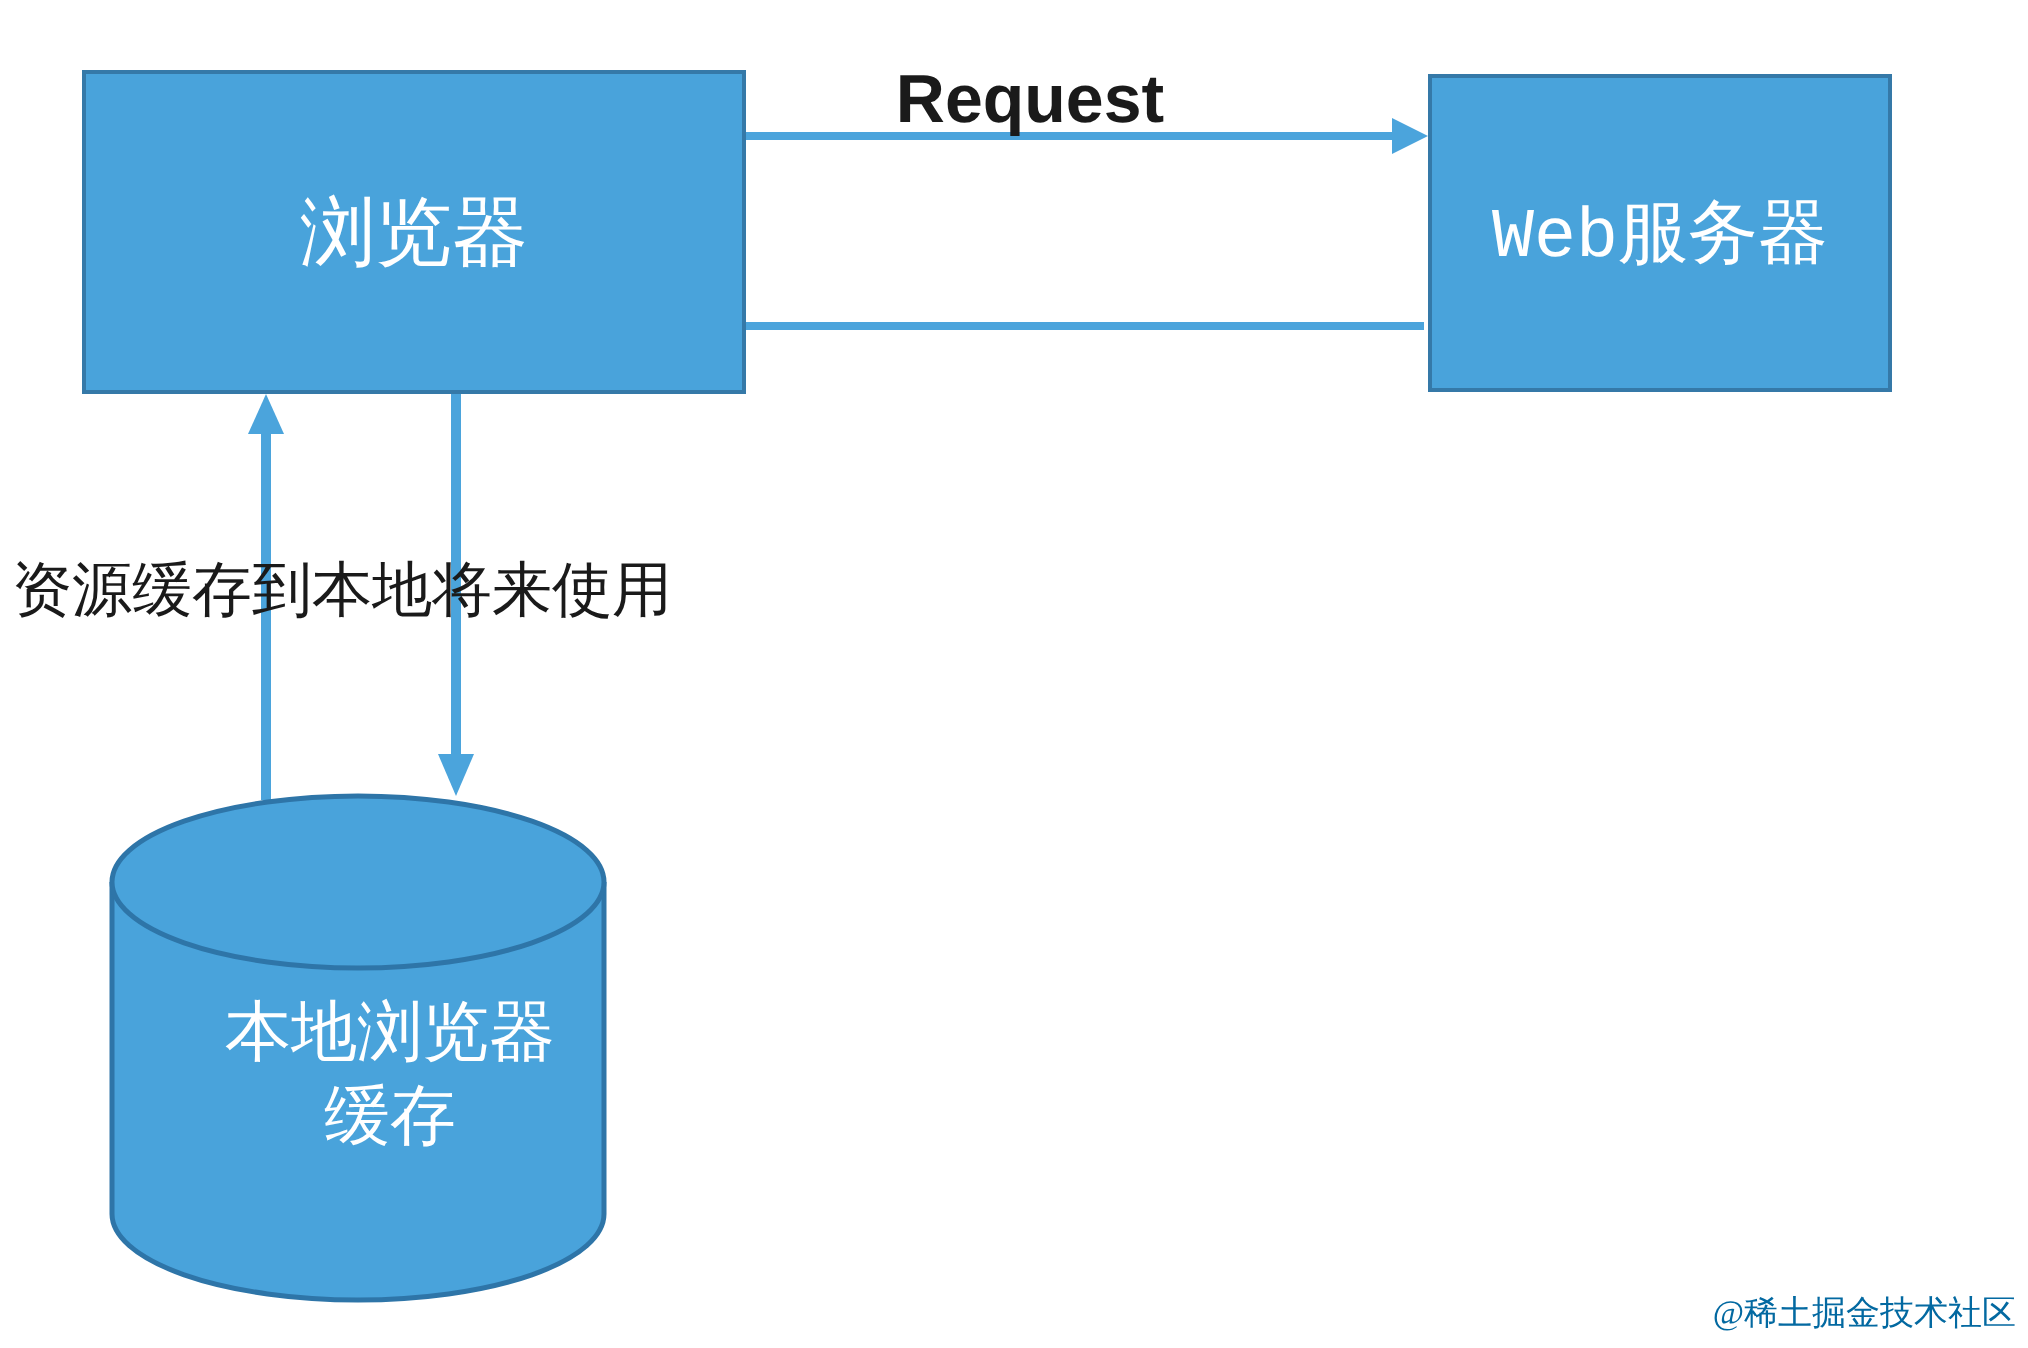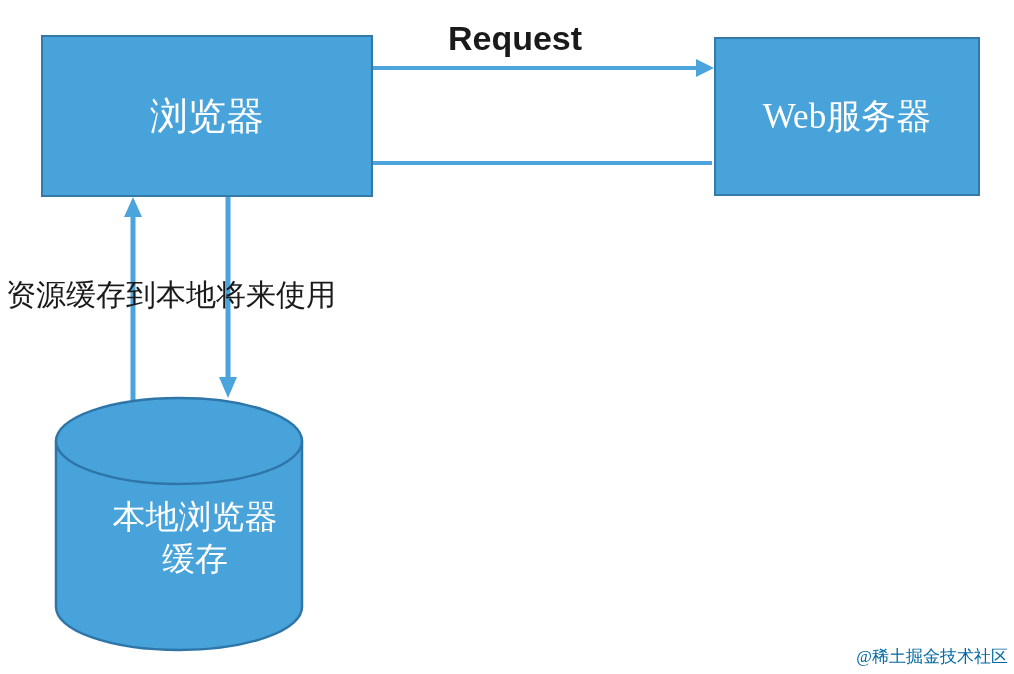--- a/index.html
+++ b/index.html
@@ -29,36 +29,38 @@
     color: #ffffff;
     z-index: 2;
   }
   .node-browser {
     left: 41px; top: 35px;
     width: 332px; height: 162px;
     font-size: 38px;
   }
   .node-server {
     left: 714px; top: 37px;
-    width: 266px; height: 159px;
+    width: 232px; height: 159px;
     font-size: 35px;
+    font-family: Liberation Mono, monospace;
   }
   .label {
     position: absolute;
     color: #1a1a1a;
     z-index: 3;
     white-space: nowrap;
   }
   .edge-label {
     left: 317px;
     width: 396px;
     text-align: center;
     font-family: "Liberation Sans", sans-serif;
     font-weight: 700;
     font-size: 34px;
+    margin-top: 12px;
   }
   .request-label  { top: 19px; }
   .response-label { top: 117px; }
   .http-note {
     left: 352px; top: 183px;
     font-size: 32px;
   }
   .cache-note {
     left: 6px; top: 275px;
     font-size: 30px;

